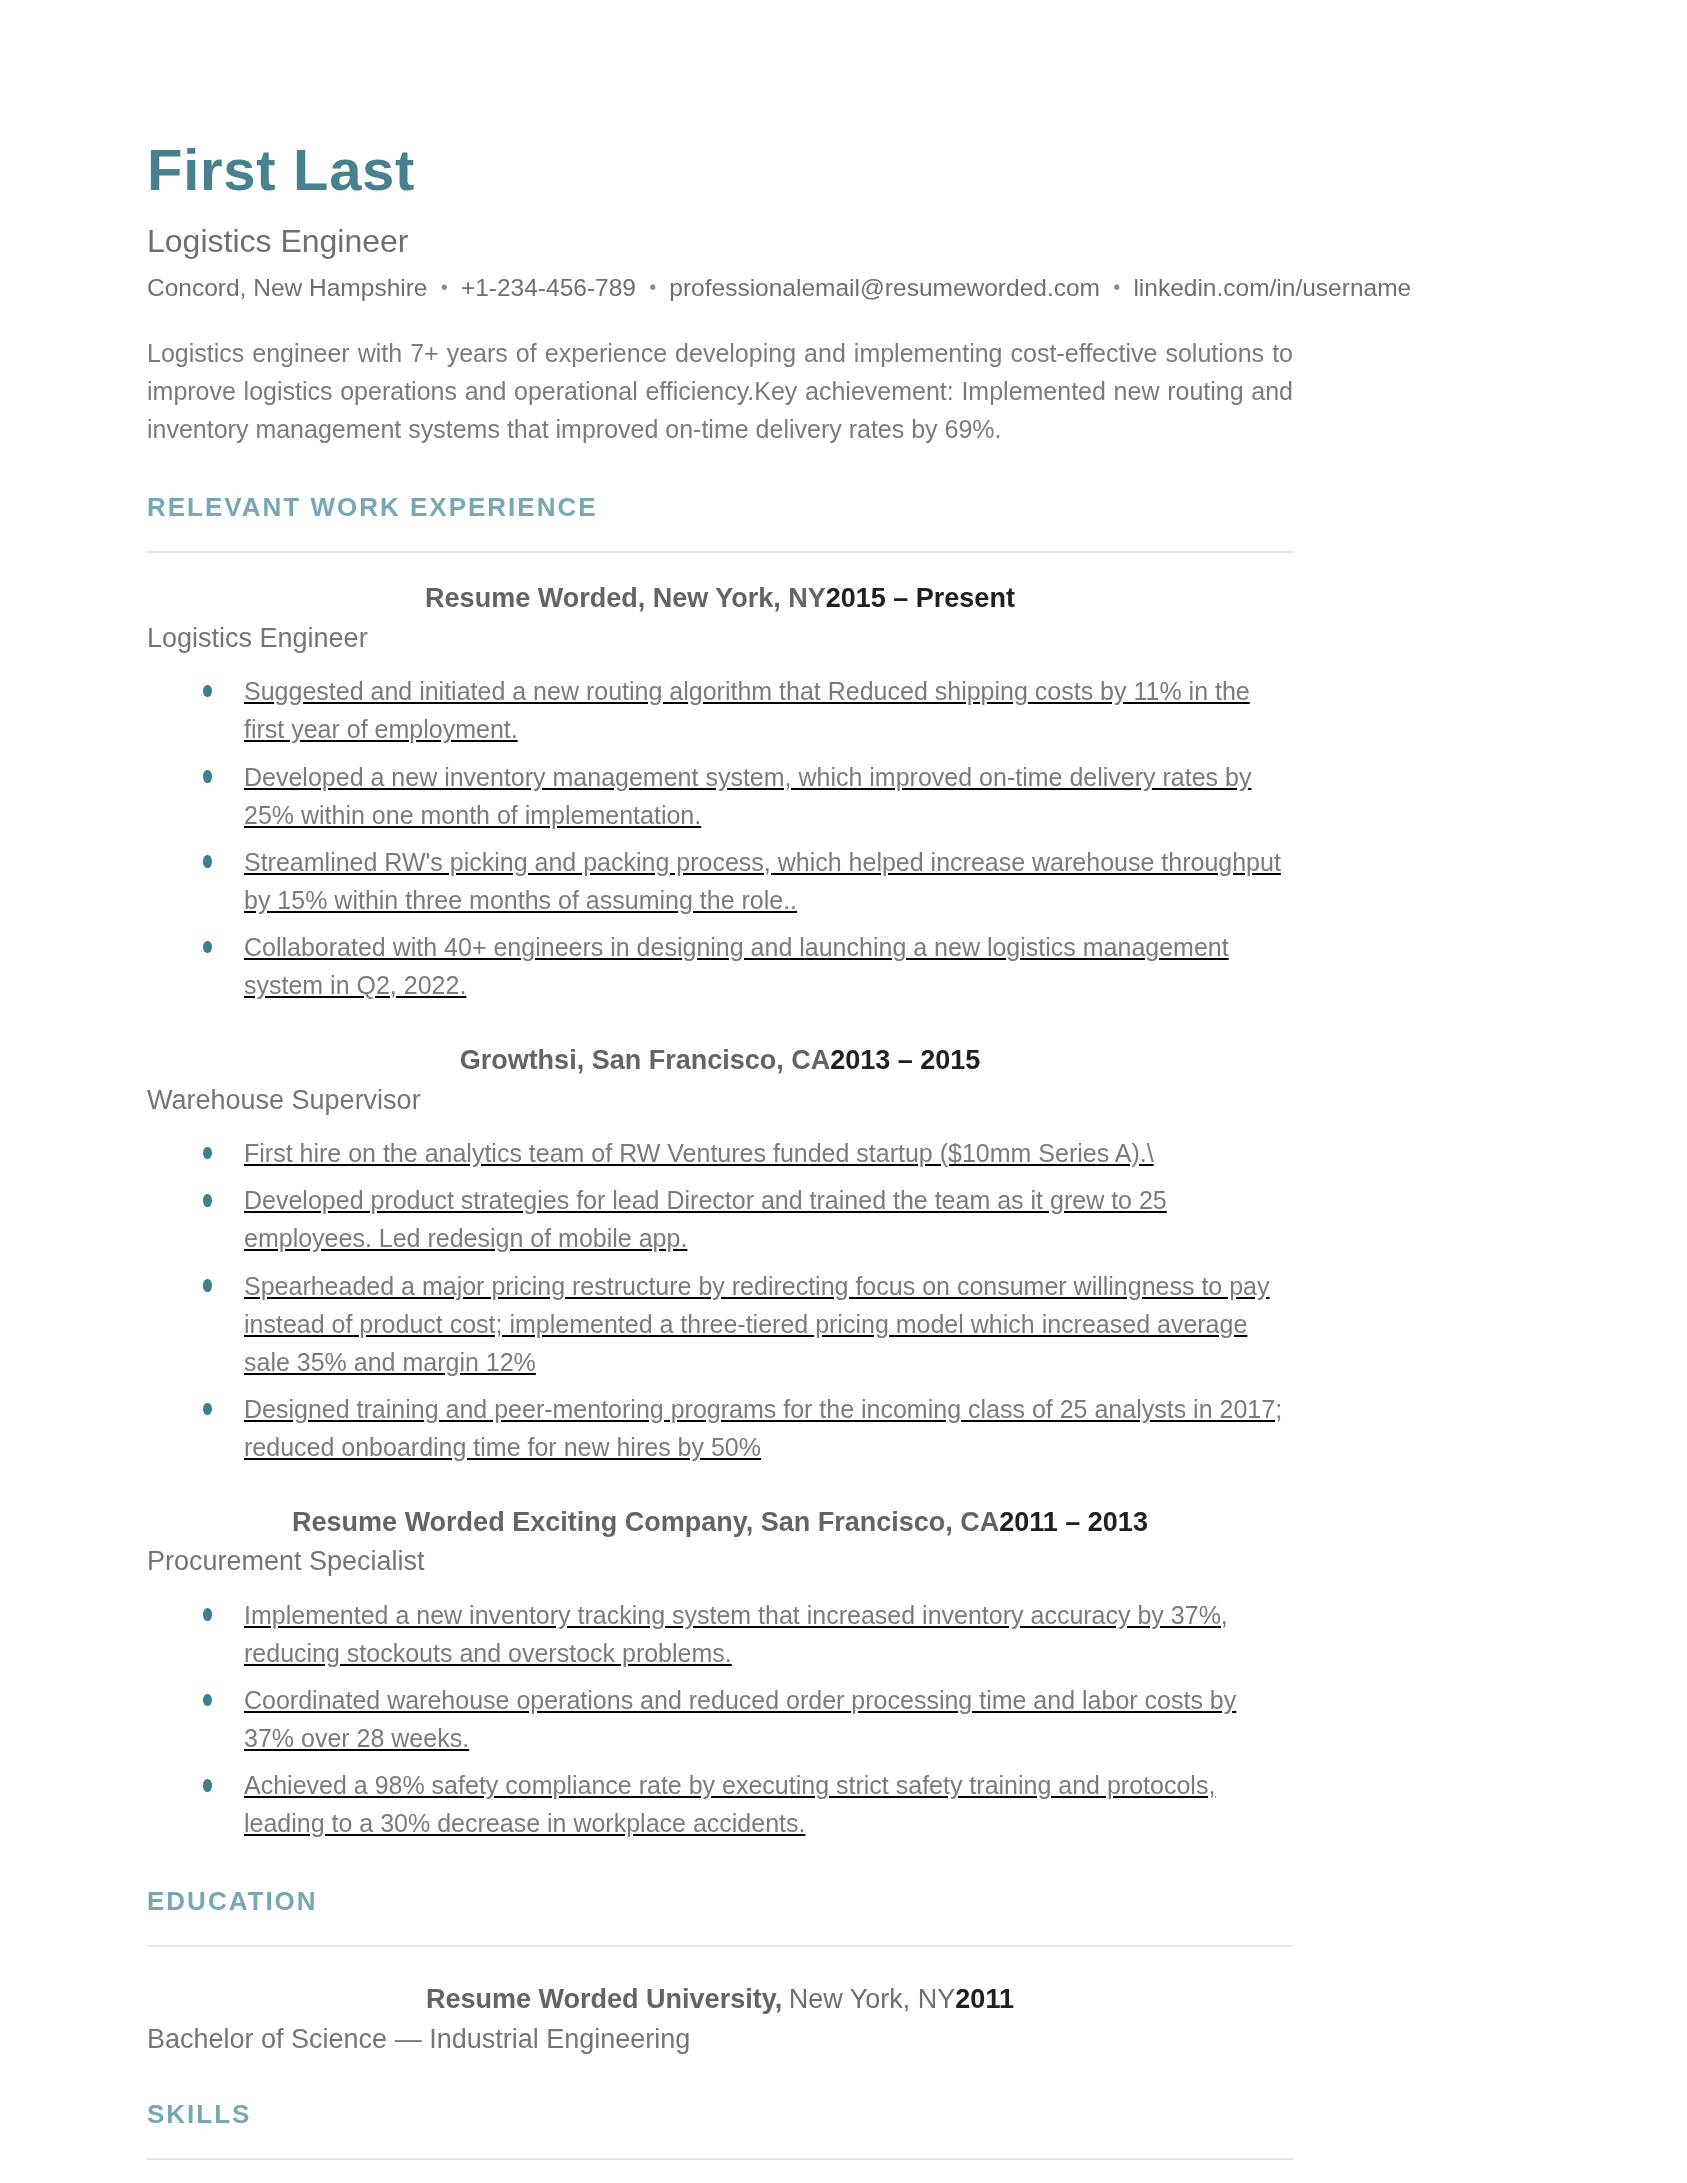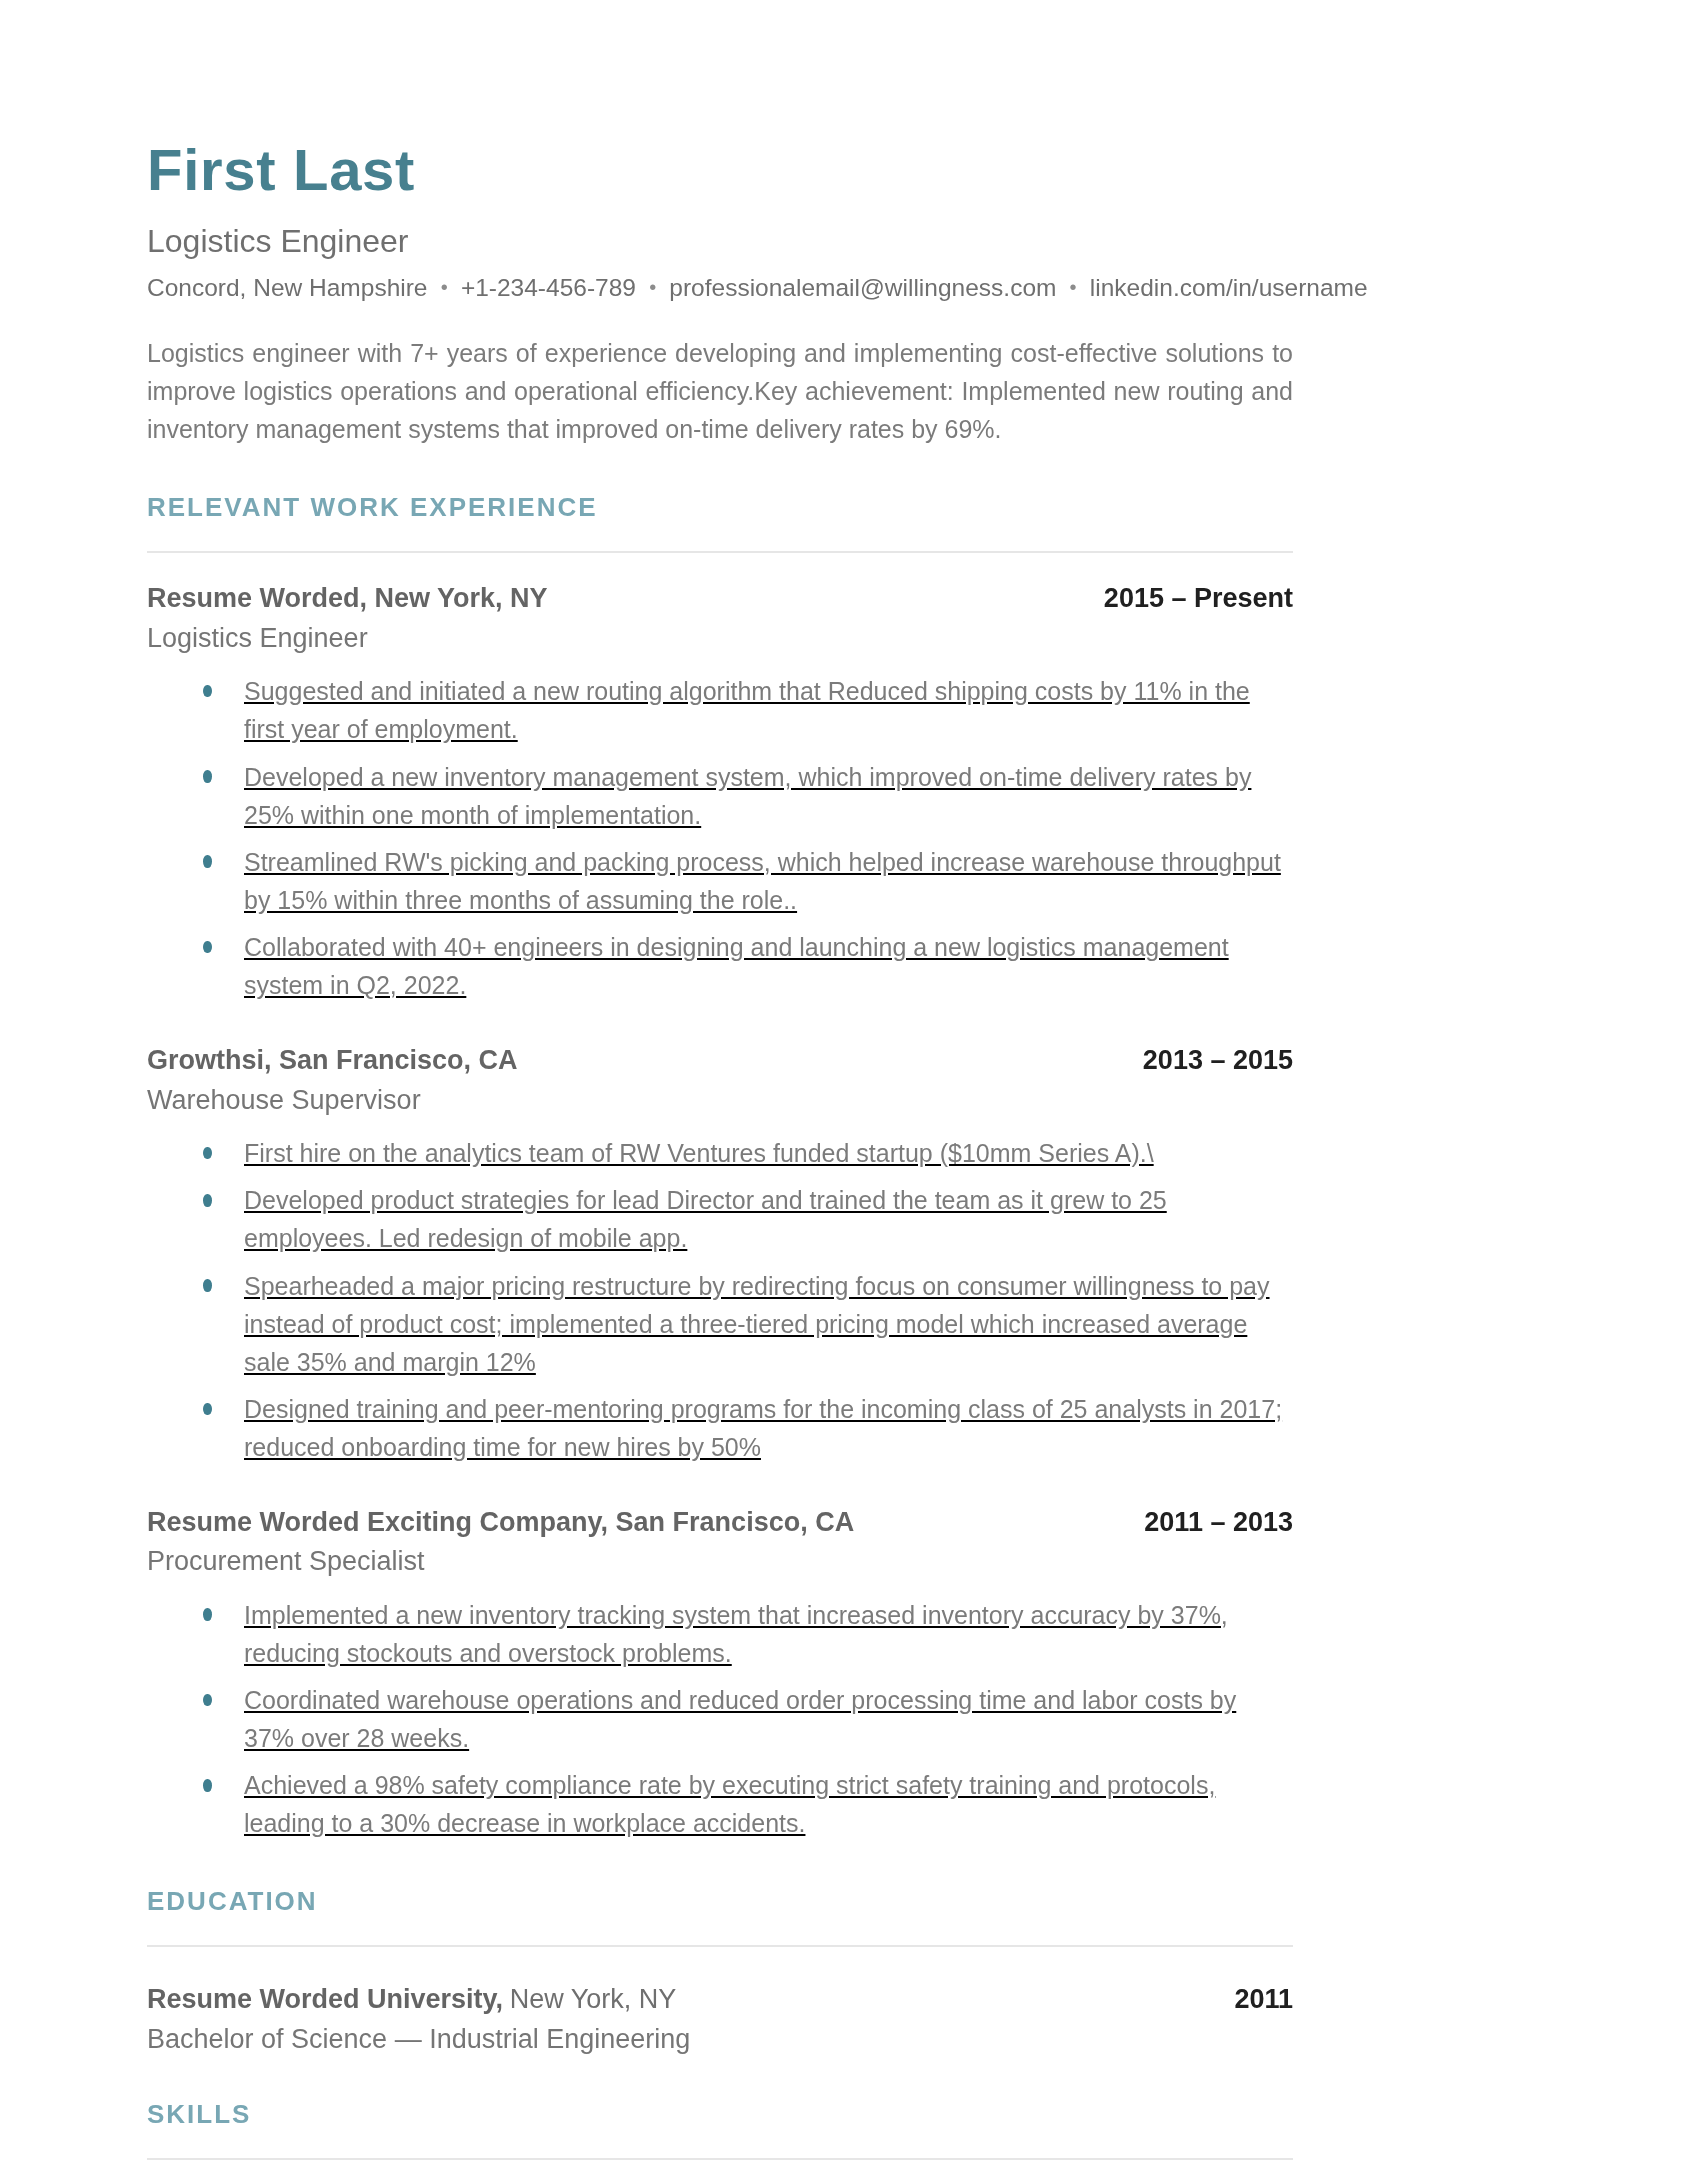--- a/index.html
+++ b/index.html
@@ -41,21 +41,21 @@
   }
   .divider{
     border:none;height:0;
     border-top:2px solid #e6e6e6;
     margin:28px 0 0 0;
   }
   
   .job{margin-top:29px;}
   .job + .job{margin-top:40px;}
   .entry-head{
-    display:flex;justify-content:space-between;align-items:baseline;
+    display:flex;justify-content:center;align-items:baseline;
     font-size:27px;line-height:1.2;
   }
   .company{font-weight:700;color:#646464;}
   .company .loc-normal{font-weight:400;color:#6f6f6f;margin-left:6.6px;}
   .dates{font-weight:700;color:#202020;}
   .role{
     margin-top:8px;
     font-size:27px;color:#757575;
   }
   ul.bullets{
@@ -86,21 +86,21 @@
 </head>
 <body>
 
 <div class="page">
 
   <h1 class="name">First Last</h1>
 
   <div class="job-title">Logistics Engineer</div>
 
   <div class="contact">
-    <span>Concord, New Hampshire</span><span class="sep">•</span><span>+1-234-456-789</span><span class="sep">•</span><span>professionalemail@willingness.com</span><span class="sep">•</span><span>linkedin.com/in/username</span>
+    <span>Concord, New Hampshire</span><span class="sep">•</span><span>+1-234-456-789</span><span class="sep">•</span><span>professionalemail@resumeworded.com</span><span class="sep">•</span><span>linkedin.com/in/username</span>
   </div>
 
   <p class="summary">Logistics engineer with 7+ years of experience developing and implementing cost-effective solutions to improve logistics operations and operational efficiency.Key achievement: Implemented new routing and inventory management systems that improved on-time delivery rates by 69%.</p>
 
   <section>
     <h2 class="section-heading">RELEVANT WORK EXPERIENCE</h2>
     <hr class="divider">
 
     <div class="job">
       <div class="entry-head">

